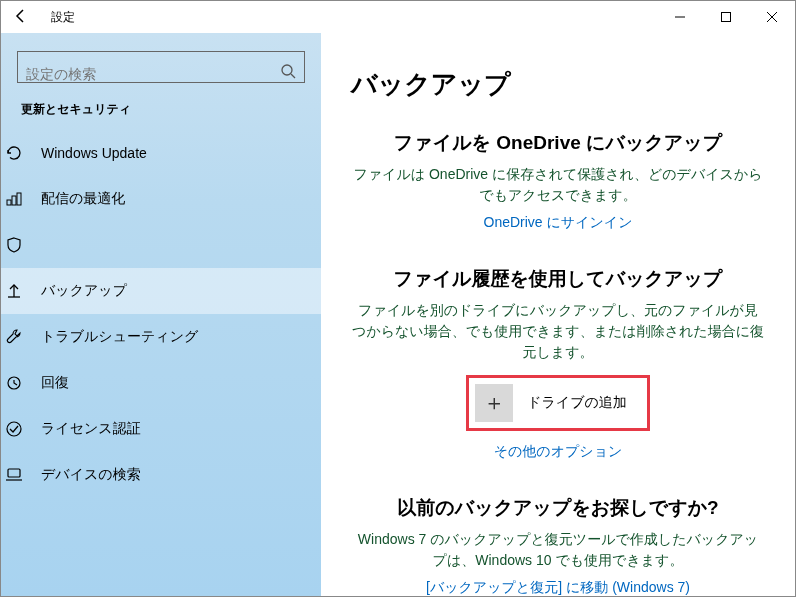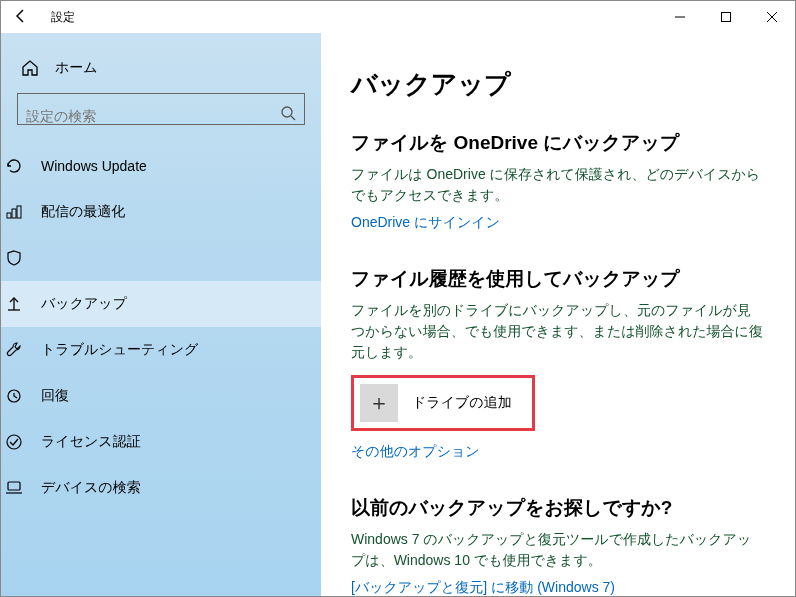--- a/index.html
+++ b/index.html
@@ -21,21 +21,21 @@
     .nav { list-style: none; margin-left: -16px; margin-right: -16px; }
     .nav-item { display: flex; align-items: center; gap: 18px; height: 46px; padding: 0 20px; position: relative; }
     .nav-item.selected { background: rgba(255,255,255,0.45); }
     .nav-item.selected::before { content: ""; position: absolute; left: 0; top: 8px; bottom: 8px; width: 4px; background: #0067c0; }
     .nav-icon { width: 18px; height: 18px; display: flex; align-items: center; justify-content: center; }
     .content { flex: 1; padding: 34px 30px 20px 30px; overflow-y: auto; }
     .h1 { font-size: 26px; font-weight: 600; margin-bottom: 28px; }
     .h2 { font-size: 19px; font-weight: 600; margin-bottom: 8px; }
     .desc { font-size: 14px; color: #14532d; line-height: 1.5; margin-bottom: 4px; }
     .link { color: #0067c0; font-size: 14px; cursor: pointer; display: inline-block; margin-top: 4px; }
-    .section { margin-bottom: 34px; }
+    .section { margin-bottom: 34px; text-align: center; }
     .add-drive { display: inline-flex; align-items: center; gap: 14px; border: 3px solid #e63946; padding: 6px 20px 6px 6px; margin-top: 8px; margin-bottom: 8px; }
     .add-btn { width: 38px; height: 38px; background: #d9d9d9; display: flex; align-items: center; justify-content: center; font-size: 22px; color: #333; }
     .add-label { font-size: 14px; }
   </style>
 </head>
 <body>
 
 <div class="window">
   <div class="titlebar">
     <div class="titlebar-left">
@@ -62,37 +62,30 @@
             <line x1="0" y1="0" x2="10" y2="10" stroke="#000" stroke-width="1"></line>
             <line x1="10" y1="0" x2="0" y2="10" stroke="#000" stroke-width="1"></line>
           </svg>
       </div>
     </div>
   </div>
 
   <div class="body">
     <div class="sidebar">
       <div class="sidebar-inner">
-        <div class="home-row">
-          <span class="nav-icon">
-            <svg width="18" height="18" viewBox="0 0 18 18">
-                <path d="M2 8 L9 2 L16 8 L16 16 L11 16 L11 11 L7 11 L7 16 L2 16 Z" stroke="#000" stroke-width="1.3" fill="none"></path>
-              </svg>
-          </span>
-          <span class="home-label">ホーム</span>
-        </div>
         <div class="search">
           <input type="text" placeholder="設定の検索" style="">
           <span>
             <svg width="16" height="16" viewBox="0 0 16 16">
                 <circle cx="7" cy="7" r="5" stroke="#555" stroke-width="1.3" fill="none"></circle>
                 <line x1="11" y1="11" x2="15" y2="15" stroke="#555" stroke-width="1.3"></line>
               </svg>
           </span>
         </div>
+        <div class="section-heading">更新とセキュリティ</div>
       </div>
       <ul class="nav">
         <li class="nav-item">
           <span class="nav-icon">
             <svg width="18" height="18" viewBox="0 0 18 18">
                 <path d="M3 9 A6 6 0 1 1 5 13.5" stroke="#000" stroke-width="1.3" fill="none"></path>
                 <path d="M3 6 L3 9 L6 9" stroke="#000" stroke-width="1.3" fill="none"></path>
               </svg>
           </span>
           <span>Windows Update</span>

